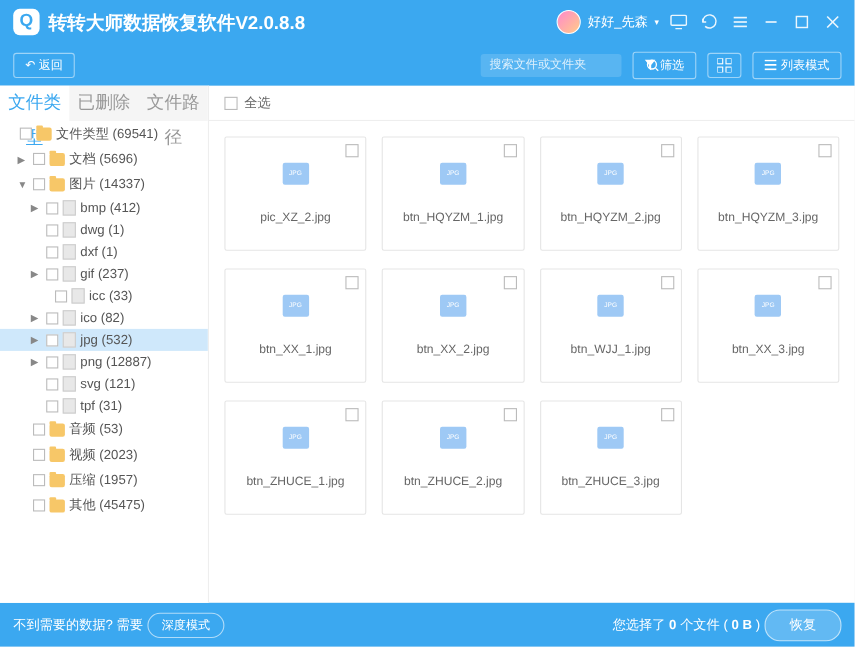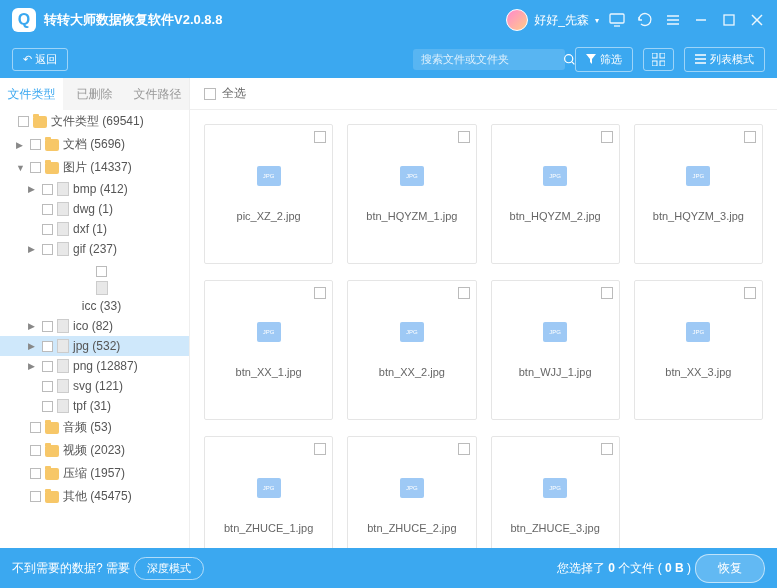--- a/index.html
+++ b/index.html
@@ -1,55 +1,55 @@
 <!DOCTYPE html>
 <html><head>
 <meta charset="utf-8">
 <style>
 * { margin: 0; padding: 0; box-sizing: border-box; font-family: "Microsoft YaHei", Arial, sans-serif; }
 body { width: 777px; height: 588px; background: #f5f5f5; overflow: hidden; }
 
 .titlebar { height: 40px; background: #3ba8f0; display: flex; align-items: center; padding: 0 12px; color: #fff; }
 .logo { width: 24px; height: 24px; background: #fff; border-radius: 6px; display: flex; align-items: center; justify-content: center; color: #3ba8f0; font-weight: bold; margin-right: 8px; font-size: 16px; }
-.title-text { font-size: 13px; font-weight: bold; }
+.title-text { font-size: 17px; font-weight: bold; }
 .mobile-btn { margin-left: 14px; background: rgba(255,255,255,0.9); color: #3ba8f0; border-radius: 14px; padding: 3px 12px; font-size: 12px; display: flex; align-items: center; gap: 4px; }
 .title-spacer { flex: 1; }
 .user-area { display: flex; align-items: center; gap: 6px; font-size: 12px; margin-right: 10px; }
 .avatar { width: 22px; height: 22px; border-radius: 50%; background: linear-gradient(135deg,#f8c,#fc8); border: 1px solid #fff; }
 .title-icons { display: flex; gap: 12px; align-items: center; }
 .title-icon { width: 16px; height: 16px; cursor: pointer; opacity: 0.9; }
 
 .toolbar { height: 38px; background: #3ba8f0; display: flex; align-items: center; padding: 0 12px; gap: 10px; }
 .back-btn { border: 1px solid rgba(255,255,255,0.5); color: #fff; font-size: 11px; padding: 3px 10px; border-radius: 3px; background: transparent; }
 .toolbar-spacer { flex: 1; }
-.search-box { display: flex; align-items: center; background: rgba(255,255,255,0.15); border-radius: 3px; padding: 4px 8px; width: 152px; }
+.search-box { display: flex; align-items: center; background: rgba(255,255,255,0.15); border-radius: 3px; padding: 4px 8px; width: 128px; }
 .search-input { background: transparent; border: none; color: #fff; font-size: 11px; flex: 1; outline: none; }
 .search-input::placeholder { color: rgba(255,255,255,0.8); }
 .tb-btn { border: 1px solid rgba(255,255,255,0.5); color: #fff; font-size: 11px; padding: 4px 10px; border-radius: 3px; background: transparent; display: flex; align-items: center; gap: 4px; }
 .tb-icon-btn { border: 1px solid rgba(255,255,255,0.5); color: #fff; padding: 4px 8px; border-radius: 3px; background: transparent; }
 
 .main { display: flex; height: 470px; background: #fff; }
 
 .sidebar { width: 190px; background: #fff; border-right: 1px solid #eee; overflow-y: auto; font-size: 12px; }
 .side-tabs { display: flex; background: #f5f5f5; height: 32px; }
-.side-tab { flex: 1; text-align: center; line-height: 32px; font-size: 12px; color: #999; cursor: pointer; }
+.side-tab { flex: 1; text-align: center; line-height: 32px; font-size: 16px; color: #999; cursor: pointer; }
 .side-tab.active { background: #fff; color: #3ba8f0; }
 .tree-item { display: flex; align-items: center; padding: 3px 6px; gap: 4px; cursor: pointer; color: #555; }
 .tree-item.selected { background: #cfe8fb; }
 .tree-arrow { width: 10px; font-size: 9px; color: #888; }
 .tree-check { width: 11px; height: 11px; border: 1px solid #bbb; background: #fff; }
 .folder-icon { width: 14px; height: 12px; background: #f7c768; border-radius: 2px; position: relative; }
 .folder-icon::before { content: ''; position: absolute; top: -2px; left: 0; width: 6px; height: 3px; background: #f7c768; border-radius: 1px 1px 0 0; }
 .file-icon { width: 12px; height: 14px; background: #e8e8e8; border: 1px solid #ccc; }
 
 .content { flex: 1; display: flex; flex-direction: column; }
 .content-header { height: 32px; display: flex; align-items: center; padding: 0 14px; border-bottom: 1px solid #eee; gap: 6px; font-size: 12px; color: #666; }
 .check-small { width: 12px; height: 12px; border: 1px solid #bbb; }
 .grid { flex: 1; overflow-y: auto; padding: 14px; display: grid; grid-template-columns: repeat(4, 1fr); gap: 16px 14px; align-content: start; }
-.card { border: 1px solid #e5e5e5; border-radius: 2px; height: 140px; display: flex; flex-direction: column; align-items: center; justify-content: center; position: relative; }
+.card { border: 1px solid #e5e5e5; border-radius: 2px; height: 104px; display: flex; flex-direction: column; align-items: center; justify-content: center; position: relative; }
 .card-check { position: absolute; top: 6px; right: 6px; width: 12px; height: 12px; border: 1px solid #bbb; }
 .jpg-thumb { width: 24px; height: 20px; background: #9ec9f5; border-radius: 2px; position: relative; display: flex; align-items: center; justify-content: center; color: #fff; font-size: 6px; }
 .card-name { font-size: 11px; color: #666; margin-top: 24px; text-align: center; }
 
 .footer { height: 40px; background: #3ba8f0; display: flex; align-items: center; padding: 0 12px; color: #fff; font-size: 12px; gap: 4px; }
 .deep-btn { border: 1px solid rgba(255,255,255,0.6); background: transparent; color: #fff; border-radius: 12px; padding: 3px 12px; font-size: 11px; }
 .footer-spacer { flex: 1; }
 .recover-btn { background: rgba(255,255,255,0.2); border: 1px solid rgba(255,255,255,0.6); color: #fff; border-radius: 14px; padding: 5px 22px; font-size: 12px; }
 
 svg { display: block; }
@@ -190,21 +190,21 @@
           <span class="tree-check"></span>
           <span class="file-icon"></span>
           <span>dxf (1)</span>
         </div>
         <div class="tree-item" style="padding-left: 28px;">
           <span class="tree-arrow">▶</span>
           <span class="tree-check"></span>
           <span class="file-icon"></span>
           <span>gif (237)</span>
         </div>
-        <div class="tree-item" style="padding-left: 20px; flex-direction: column;">
+        <div class="tree-item" style="padding-left: 36px;">
           <span class="tree-arrow"></span>
           <span class="tree-check"></span>
           <span class="file-icon"></span>
           <span>icc (33)</span>
         </div>
         <div class="tree-item" style="padding-left: 28px;">
           <span class="tree-arrow">▶</span>
           <span class="tree-check"></span>
           <span class="file-icon"></span>
           <span>ico (82)</span>

